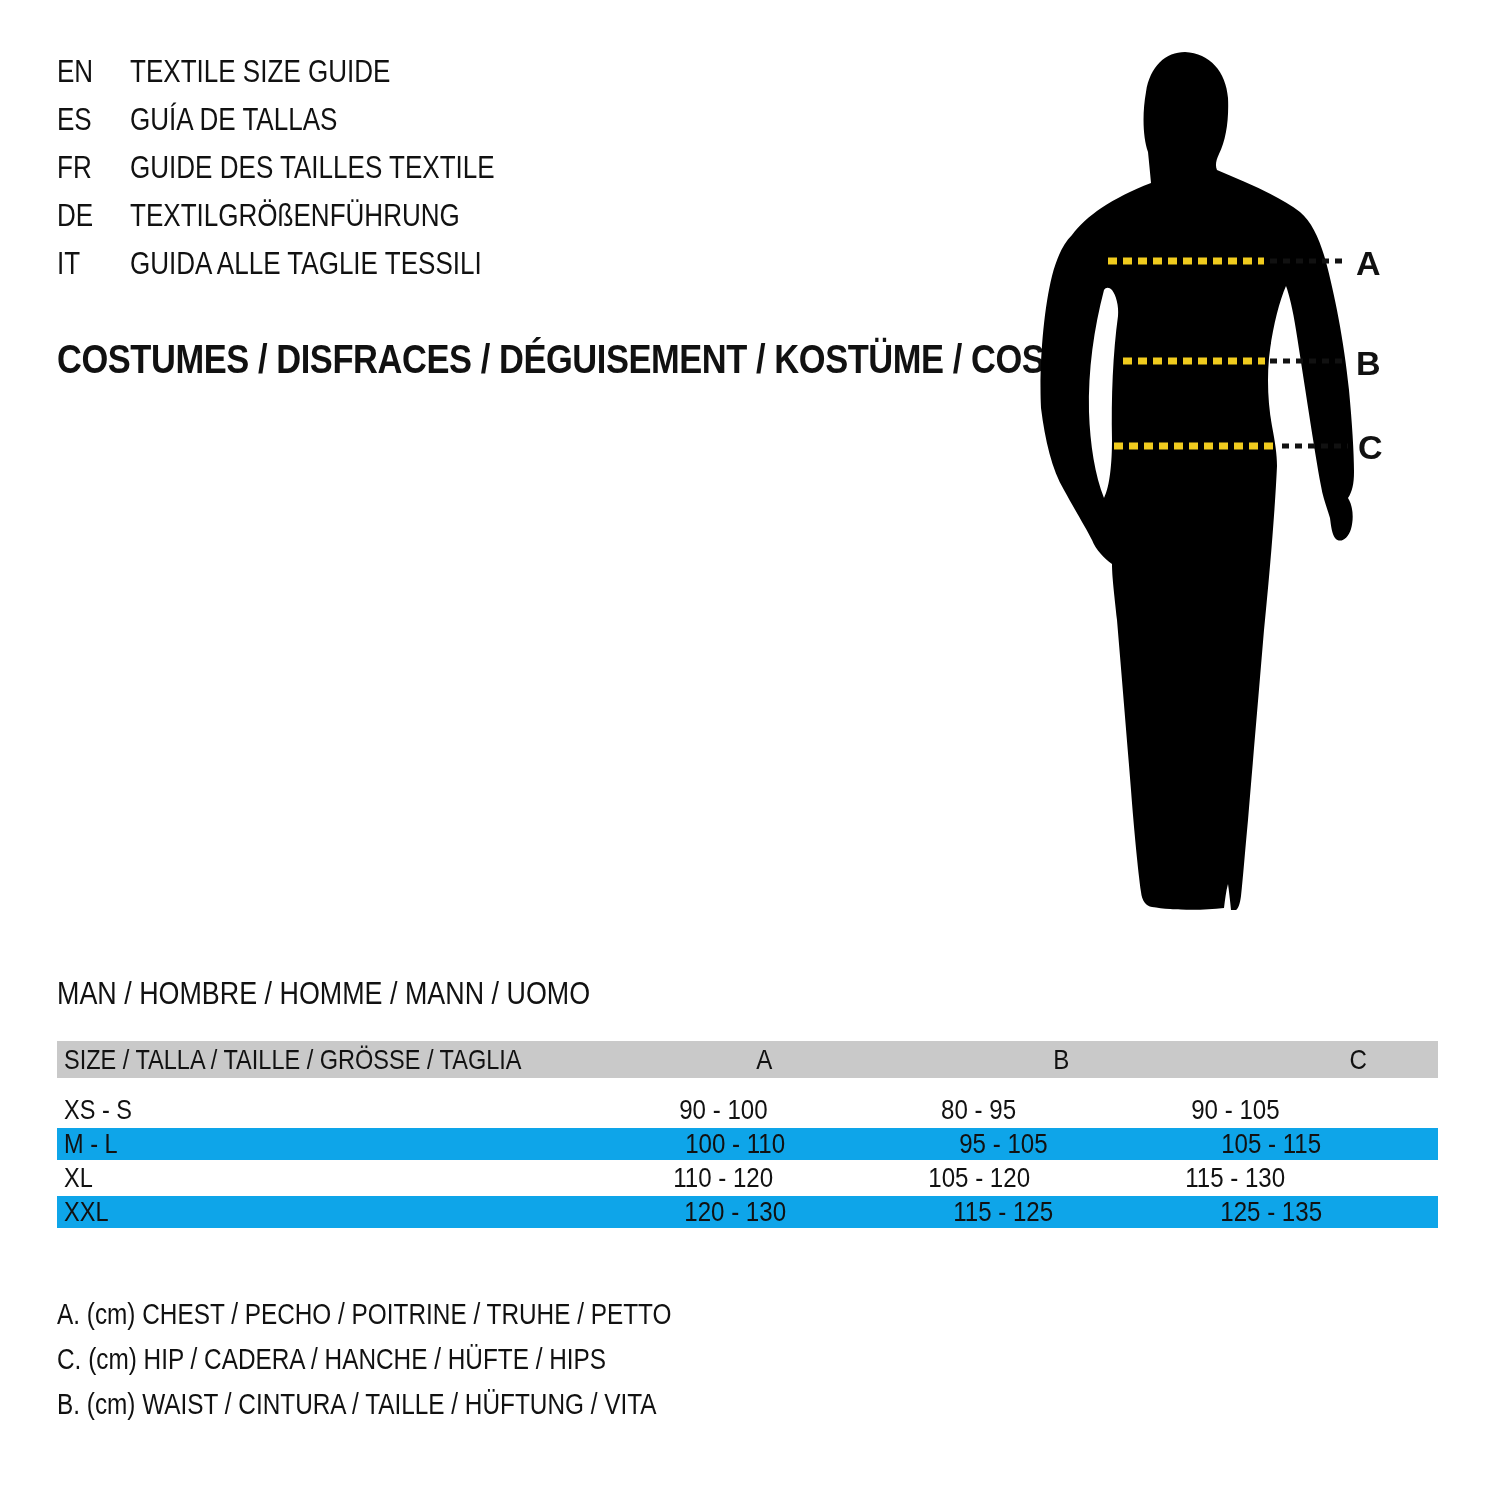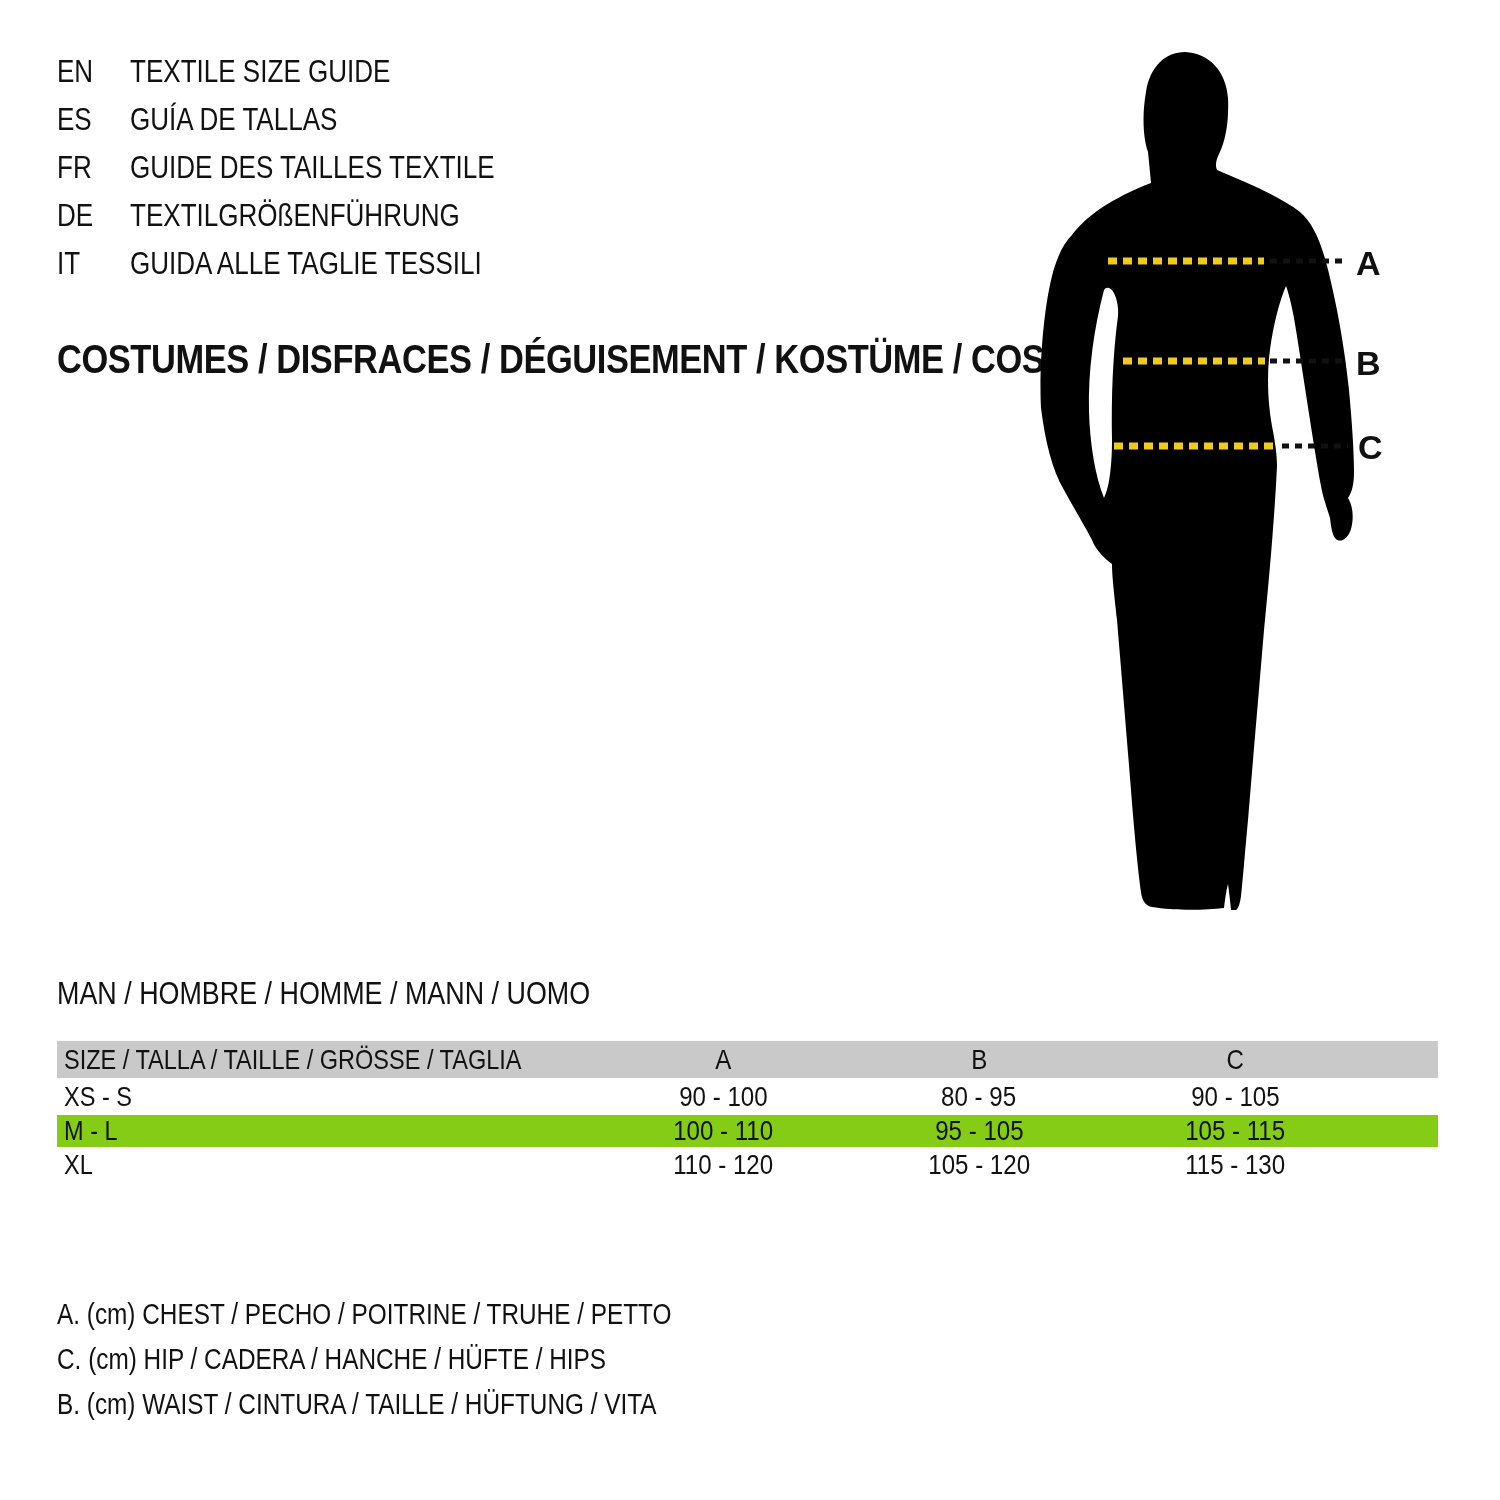--- a/index.html
+++ b/index.html
@@ -24,23 +24,23 @@
   .mlabel.a{left:1356px;top:246px;}
   .mlabel.b{left:1356px;top:346px;}
   .mlabel.c{left:1358px;top:430px;}
 
   
   .section{position:absolute;left:57px;top:975px;font-size:32px;font-weight:400;}
 
   
   .table{position:absolute;left:57px;top:1041px;width:1381px;font-size:28px;}
   .thead,.trow{display:grid;grid-template-columns:538px 256px 256px 256px 1fr;align-items:center;}
-  .thead{height:37px;background:#C9C9C9;margin-bottom:3px;}
+  .thead{height:37px;background:#C9C9C9;margin-bottom:16px;gap:41px;}
   .trow{height:32px;margin-bottom:2px;}
-  .trow.alt{background:#84cc16;}
+  .trow.alt{background:#0ea5e9;gap:12px;}
   .cell-left{padding-left:7px;text-align:left;}
   .cell-center{text-align:center;}
 
   
   .legend{position:absolute;left:57px;top:1292px;font-size:29px;}
   .legend-line{height:45px;display:flex;align-items:center;}
 </style>
 </head>
 <body>
 
@@ -156,20 +156,27 @@
       <div class="cell-center"><span class="cond-c">105 - 115</span></div>
       <div></div>
     </div>
     <div class="trow">
       <div class="cell-left"><span class="cond">XL</span></div>
       <div class="cell-center"><span class="cond-c">110 - 120</span></div>
       <div class="cell-center"><span class="cond-c">105 - 120</span></div>
       <div class="cell-center"><span class="cond-c">115 - 130</span></div>
       <div></div>
     </div>
+    <div class="trow alt">
+      <div class="cell-left"><span class="cond">XXL</span></div>
+      <div class="cell-center"><span class="cond-c">120 - 130</span></div>
+      <div class="cell-center"><span class="cond-c">115 - 125</span></div>
+      <div class="cell-center"><span class="cond-c">125 - 135</span></div>
+      <div></div>
+    </div>
   </div>
 
   <div class="legend">
     <div class="legend-line">
         <span class="cond">A. (cm) CHEST / PECHO / POITRINE / TRUHE / PETTO</span>
       </div>
     <div class="legend-line">
         <span class="cond">C. (cm) HIP / CADERA / HANCHE / HÜFTE / HIPS</span>
       </div>
     <div class="legend-line">

